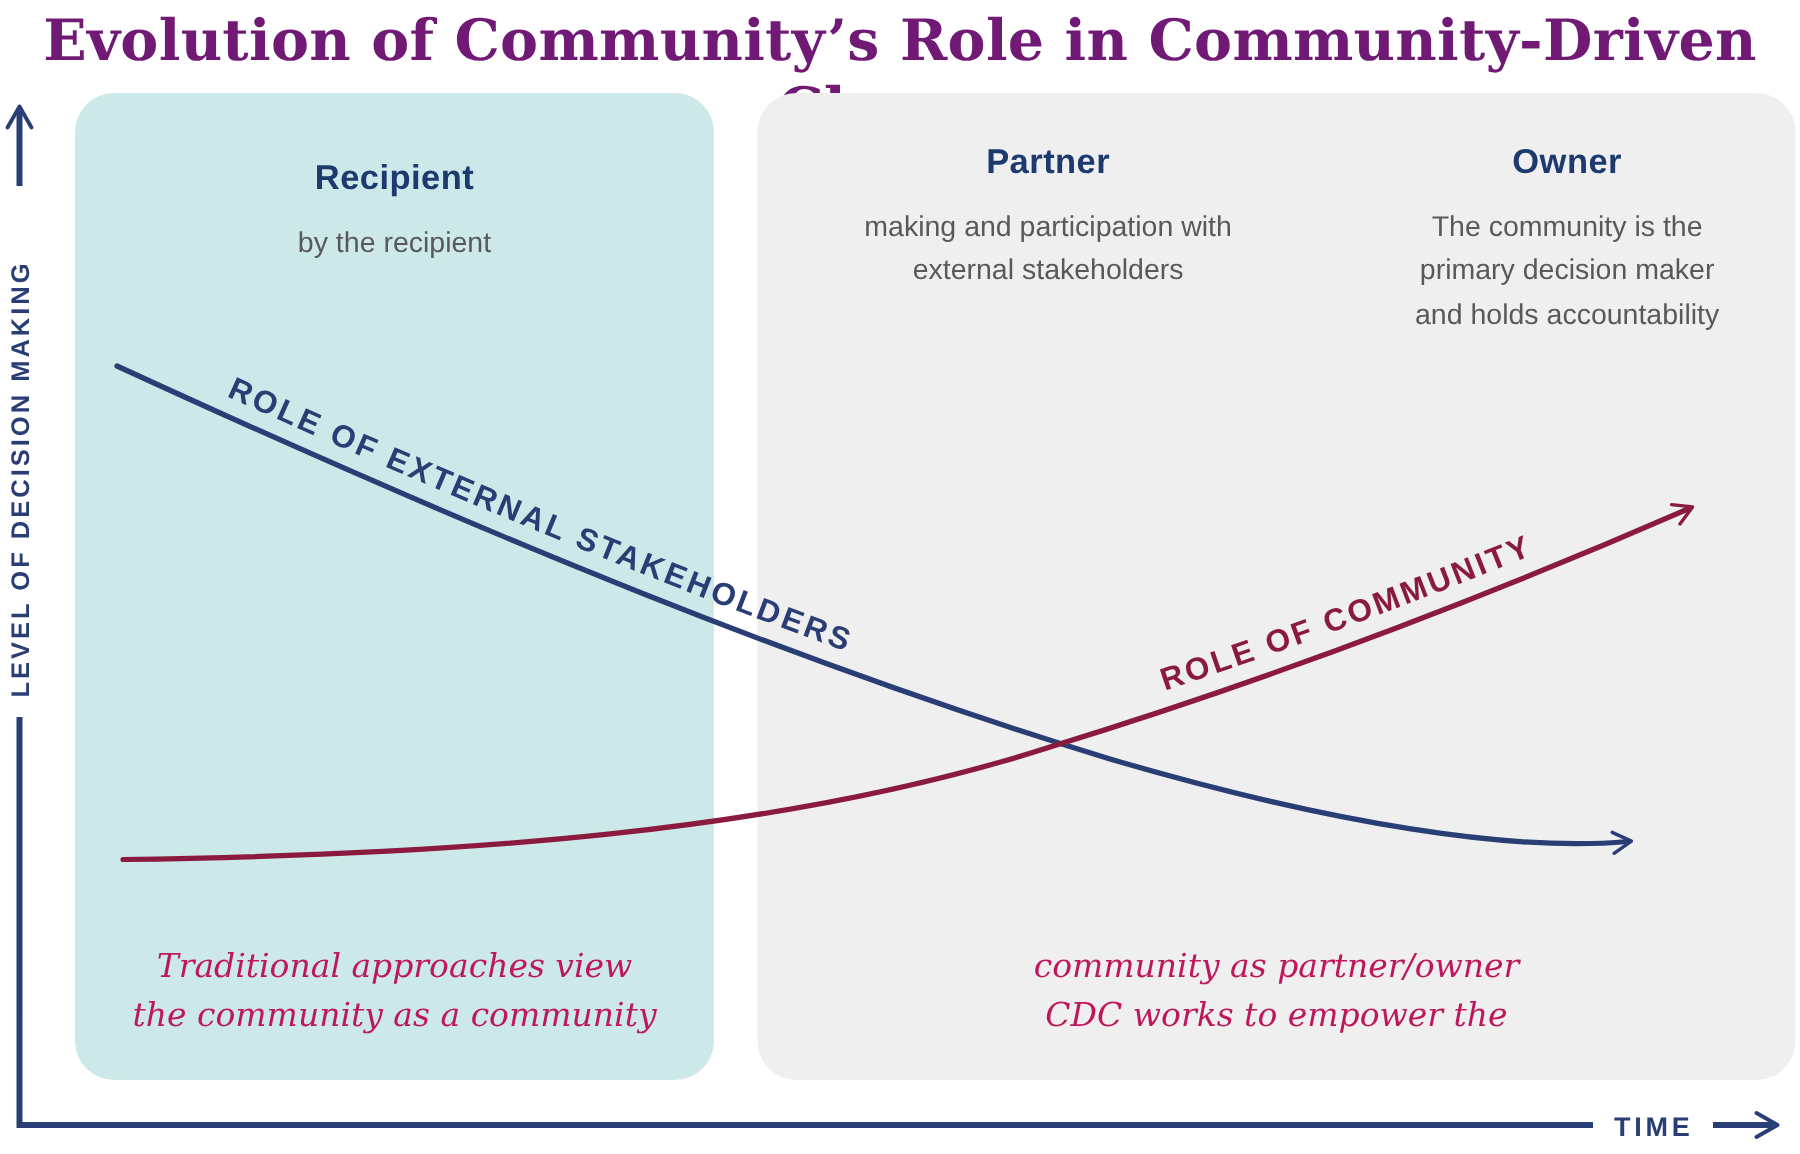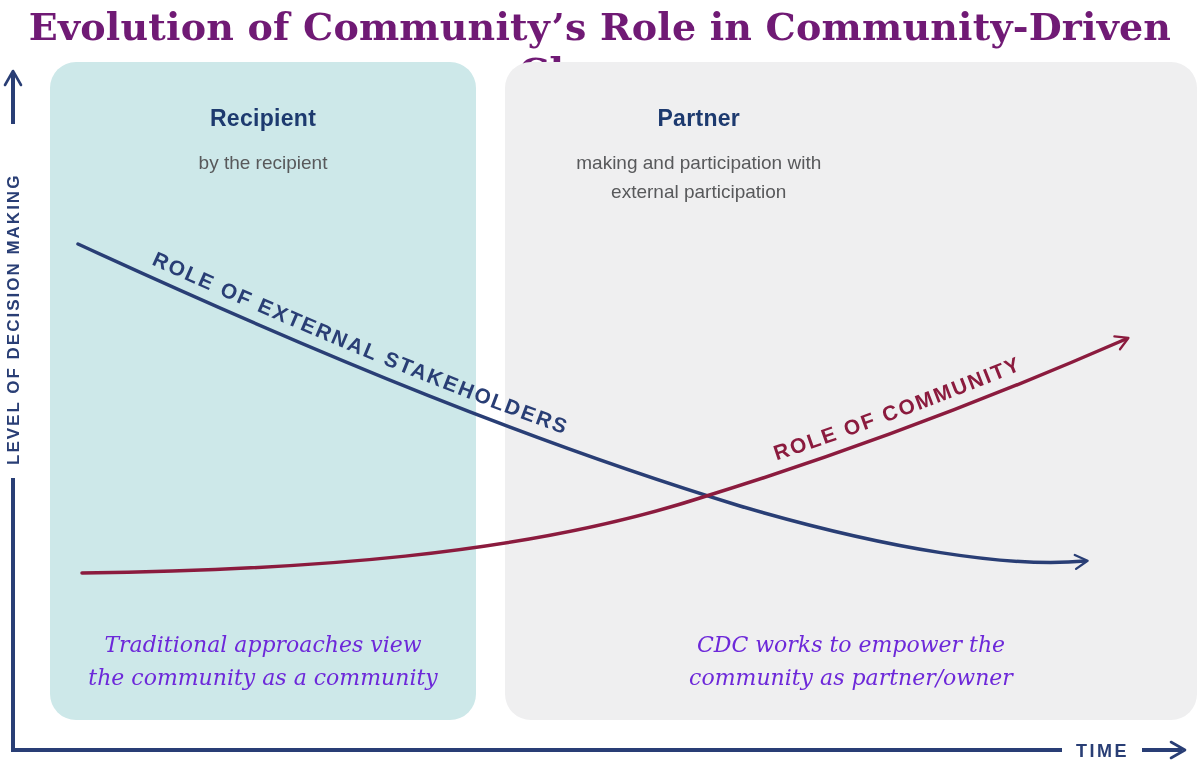--- a/index.html
+++ b/index.html
@@ -31,31 +31,31 @@
     color:#1d3a6f;letter-spacing:.3px;
     text-align:center;
   }
   .stage-desc{
     margin:16px auto 0 auto;
     font-size:19px;color:#58595b;line-height:1.55;
     text-align:center;
   }
   .panel-left .inner{padding-top:43px;}
   .panel-right .inner{
-    padding-top:43px;
+    padding-top:32px;
     display:flex;flex-direction:row;align-items:flex-start;
   }
   .col-partner{width:56%;}
   .col-owner{width:44%;}
   .quote{
     position:absolute;bottom:26px;left:0;right:0;
     text-align:center;
     font-family:"DejaVu Serif","Liberation Serif",serif;
     font-style:italic;
-    font-size:22px;color:#6d28d9;line-height:1.5;
+    font-size:22px;color:#be185d;line-height:1.5;
   }
   .overlay{
     position:absolute;inset:0;z-index:5;
     pointer-events:none;
   }
   .axis-text{
     font-family:"Liberation Sans",sans-serif;
     font-weight:bold;
   }
   .curve-label{
@@ -84,27 +84,35 @@
       <div>the community as a community</div>
     </div>
   </div>
 
   <div class="panel panel-right">
     <div class="inner">
       <div class="col-partner">
         <h2 class="stage-heading">Partner</h2>
         <div class="stage-desc" style="max-width:350px;">
           <div>making and participation with</div>
-          <div>external participation</div>
+          <div>external stakeholders</div>
+        </div>
+      </div>
+      <div class="col-owner">
+        <h2 class="stage-heading">Owner</h2>
+        <div class="stage-desc" style="max-width:290px;">
+          <div>The community is the</div>
+          <div>primary decision maker</div>
+          <div>and holds accountability</div>
         </div>
       </div>
     </div>
     <div class="quote">
+      <div>community as partner/owner</div>
       <div>CDC works to empower the</div>
-      <div>community as partner/owner</div>
     </div>
   </div>
 
   <svg class="overlay" width="1200" height="769" viewBox="0 0 1200 769">
     <defs>
       <marker id="mNavy" viewBox="0 0 12 12" refX="8" refY="6" markerWidth="6" markerHeight="6" orient="auto-start-reverse">
         <path d="M 2.5 2 L 9.5 6 L 2.5 10" fill="none" stroke-width="1.3" stroke-linecap="round" stroke-linejoin="round" stroke="#293e75"></path>
       </marker>
       <marker id="mMaroon" viewBox="0 0 12 12" refX="8" refY="6" markerWidth="6" markerHeight="6" orient="auto-start-reverse">
         <path d="M 2.5 2 L 9.5 6 L 2.5 10" fill="none" stroke-width="1.3" stroke-linecap="round" stroke-linejoin="round" stroke="#8b1b3e"></path>

